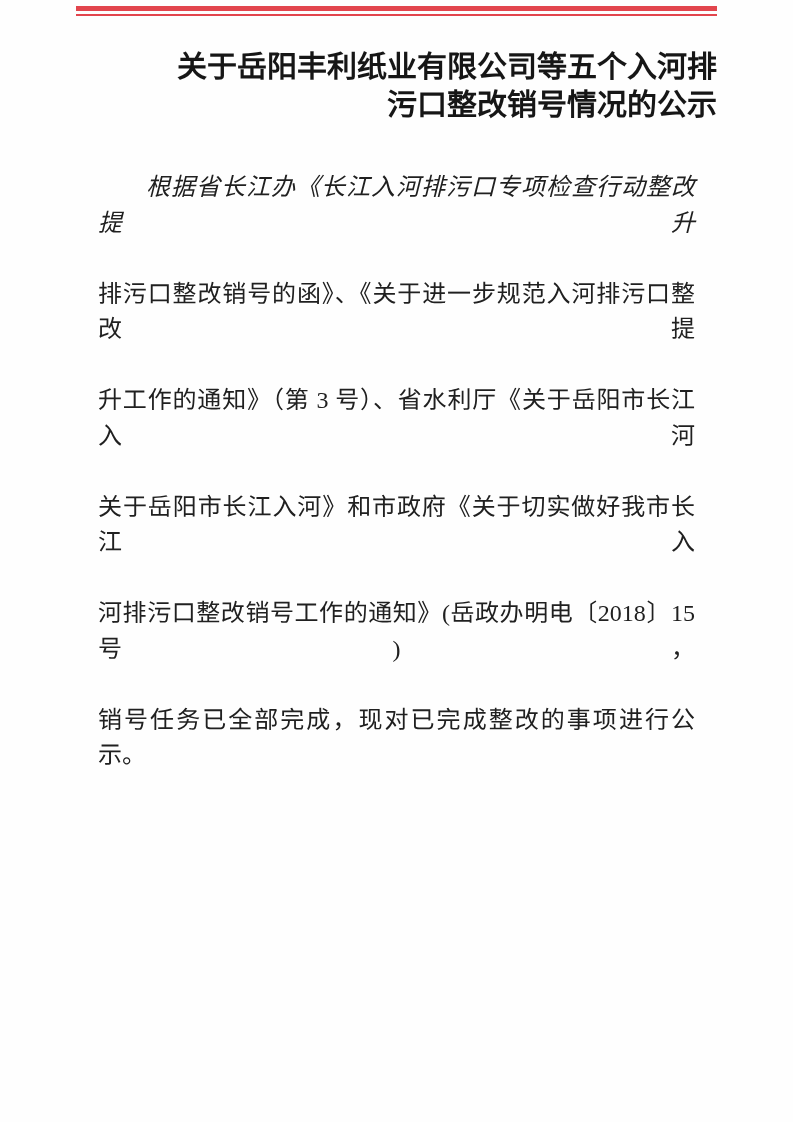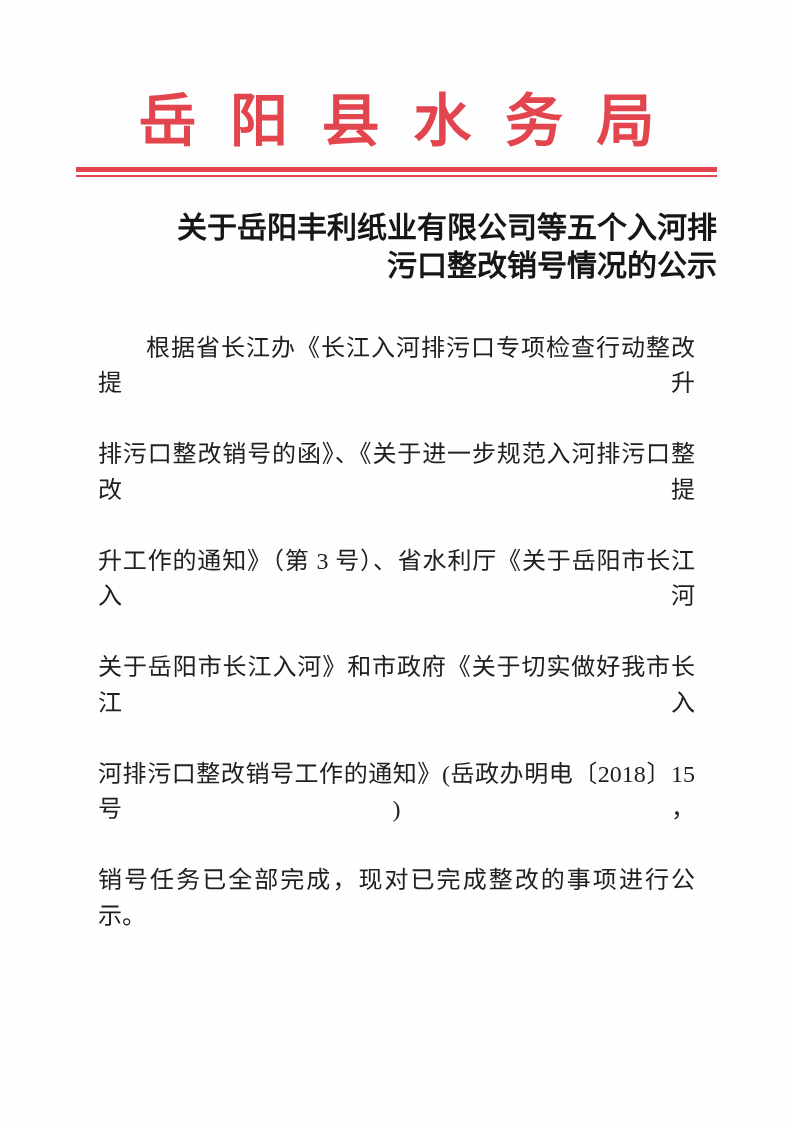--- a/index.html
+++ b/index.html
@@ -49,28 +49,27 @@
   }
   
   .body-par{
     margin:46px 22px 0 22px;
     font-size:24px;
     line-height:35.5px;
     color:#202020;
   }
   .body-line{display:block;text-align:justify;}
   .body-line.stretch::after{content:"";display:inline-block;width:100%;}
-  .body-line.indent{text-indent:2em;}
+  .body-line.indent{text-indent:2em;font-style:italic;}
 </style>
 </head>
 <body>
 
 <div class="page">
 
-  <div class="letterhead">岳阳县水务局</div>
 
   <div class="rule-top"></div>
 
   <h1 class="doc-title">
     <span class="title-line">关于岳阳丰利纸业有限公司等五个入河排</span><br>
     <span class="title-line">污口整改销号情况的公示</span>
   </h1>
 
   <div class="body-par">
     <span class="body-line indent stretch">根据省长江办《长江入河排污口专项检查行动整改提升</span>

